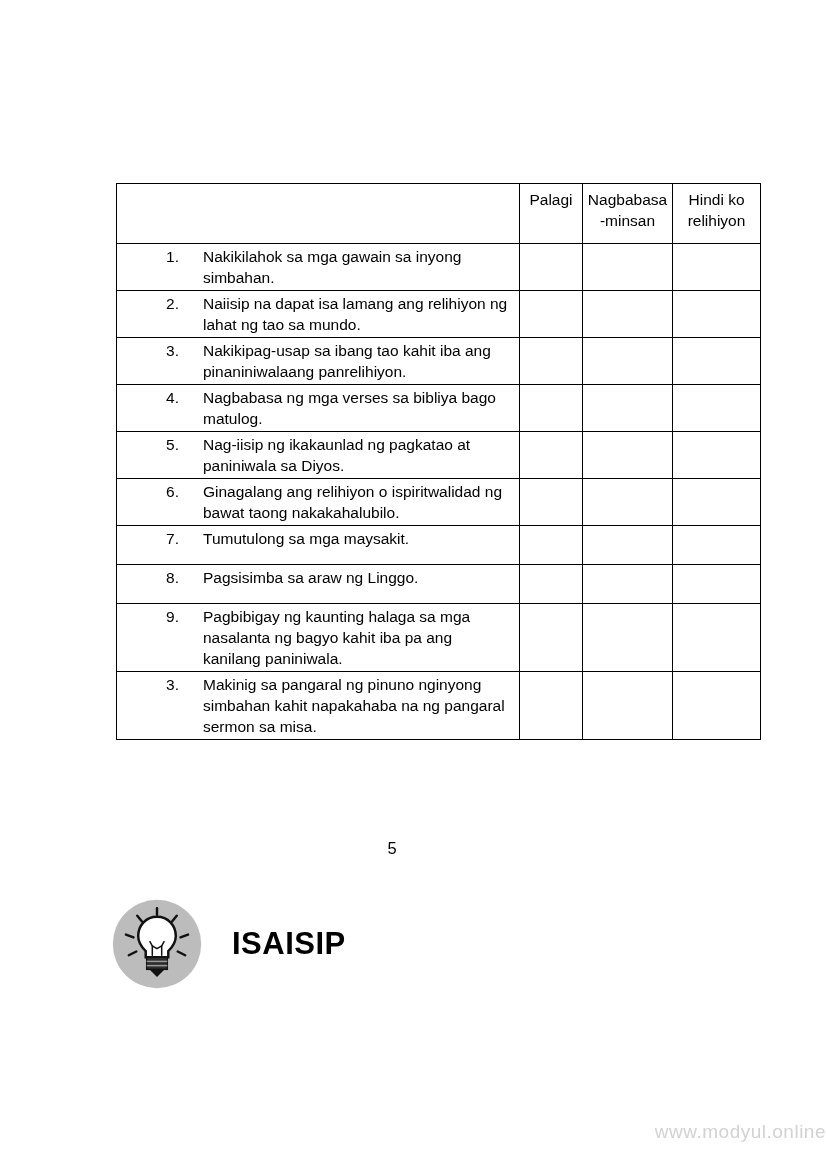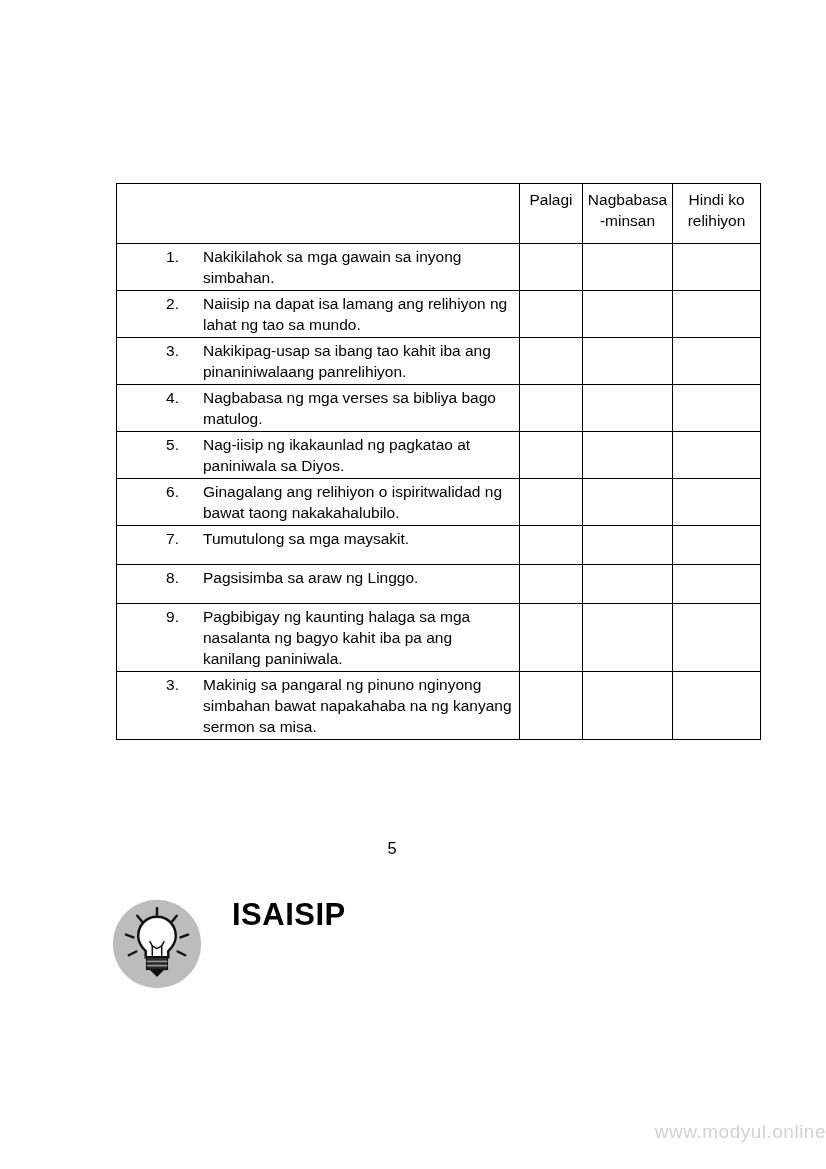--- a/index.html
+++ b/index.html
@@ -72,20 +72,21 @@
     width: 88px;
     text-align: center;
     font-size: 16.5px;
   }
 
   .section {
     position: absolute;
     top: 897px;
     left: 110px;
     display: flex;
+    align-items: center;
   }
   .badge { width: 94px; height: 94px; display: inline-block; }
   .section-title {
     margin-left: 28px;
     font-size: 31px;
     font-weight: bold;
     letter-spacing: 0.5px;
   }
 
   .watermark {
@@ -228,21 +229,21 @@
     </td>
     <td class="ans"></td>
     <td class="ans"></td>
     <td class="ans"></td>
   </tr>
 
   <tr>
     <td class="stmt">
       <div class="line">
         <span class="num">3.</span>
-        <span class="txt">Makinig sa pangaral ng pinuno nginyong simbahan bawat napakahaba na ng kanyang sermon sa misa.</span>
+        <span class="txt">Makinig sa pangaral ng pinuno nginyong simbahan kahit napakahaba na ng pangaral sermon sa misa.</span>
       </div>
     </td>
     <td class="ans"></td>
     <td class="ans"></td>
     <td class="ans"></td>
   </tr>
 </tbody>
   </table>
 
   <div class="page-number">5</div>

